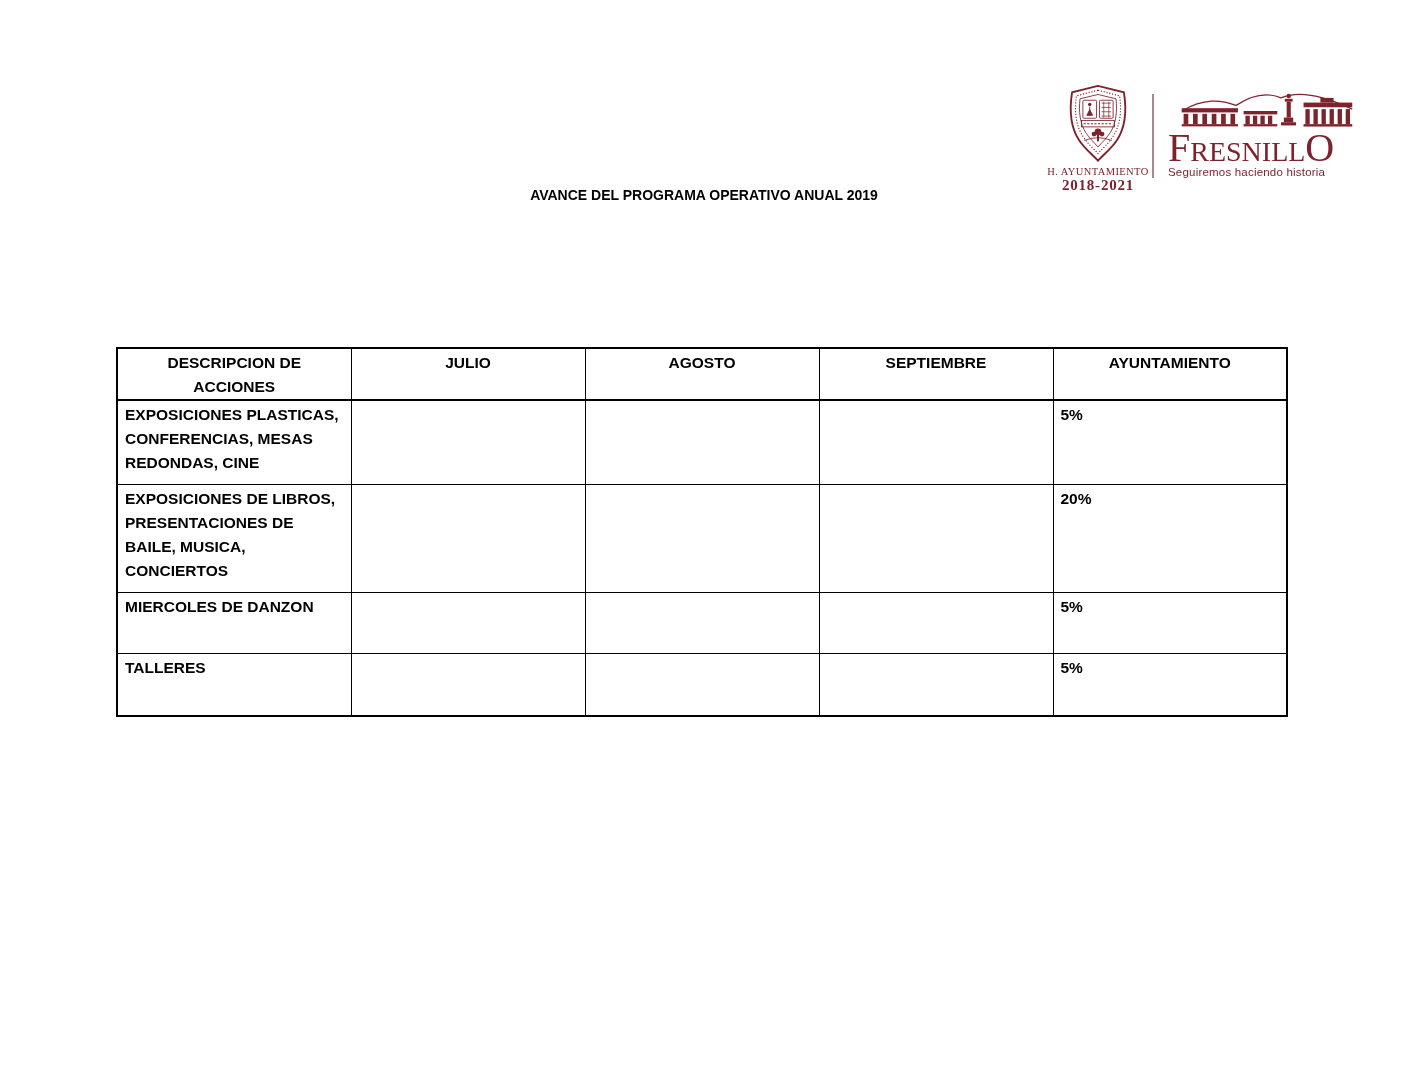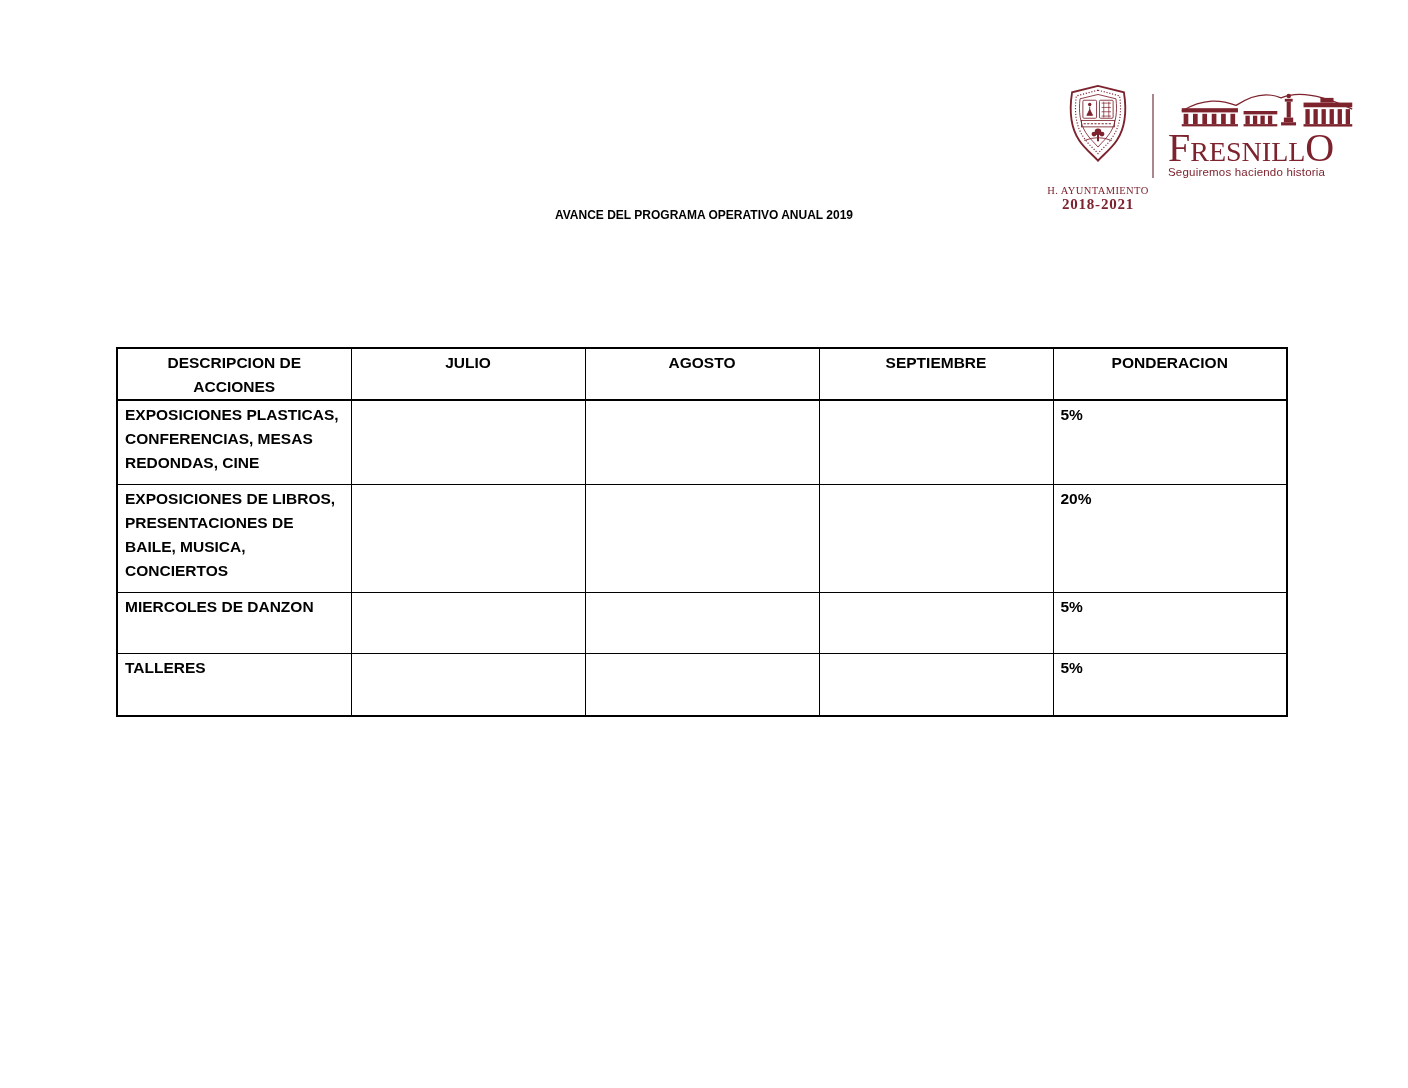--- a/index.html
+++ b/index.html
@@ -13,21 +13,21 @@
     position:relative;
   }
   
   .crest-block{
     position:absolute;left:1036px;top:82px;width:124px;text-align:center;
     color:var(--brand);
   }
   .crest-block svg{display:block;margin:0 auto;}
   .crest-caption{
     font-family:"Liberation Serif",serif;font-size:10.5px;letter-spacing:.4px;
-    margin-top:19px;white-space:nowrap;
+    margin-top:0;white-space:nowrap;
   }
   .crest-years{
     font-family:"Liberation Serif",serif;font-weight:bold;font-size:15px;
     letter-spacing:.8px;white-space:nowrap;
   }
   .logo-divider{
     position:absolute;left:1152px;top:94px;width:2px;height:84px;
     background:var(--divider);
   }
   .fresnillo-block{
@@ -39,21 +39,21 @@
     font-family:"Liberation Serif",serif;font-variant:small-caps;
     font-size:40px;line-height:30px;margin-top:-1px;letter-spacing:0;
     white-space:nowrap;
   }
   .tagline{
     font-size:11.5px;letter-spacing:.2px;margin-top:3px;white-space:nowrap;
   }
   
   .doc-title{
     position:absolute;top:184px;left:0;width:100%;text-align:center;
-    font-weight:bold;font-size:12px;line-height:22px;color:#000;margin-top:20px;
+    font-weight:bold;font-size:14px;line-height:22px;color:#000;
   }
   
   .tbl-wrap{position:absolute;left:116px;top:347px;}
   table.poa{
     width:1172px;table-layout:fixed;border-collapse:collapse;
     border:2.5px solid #000;
   }
   table.poa col{width:20%;}
   table.poa th,table.poa td{
     border:1.4px solid #000;vertical-align:top;
@@ -162,21 +162,21 @@
         <col>
         <col>
         <col>
       </colgroup>
     <thead>
       <tr class="r-head">
         <th>DESCRIPCION DE ACCIONES</th>
         <th>JULIO</th>
         <th>AGOSTO</th>
         <th>SEPTIEMBRE</th>
-        <th>PONDERACION</th>
+        <th>AYUNTAMIENTO</th>
       </tr>
     </thead>
     <tbody>
       <tr class="r0">
         <td>EXPOSICIONES PLASTICAS, CONFERENCIAS, MESAS REDONDAS, CINE</td>
         <td></td>
         <td></td>
         <td></td>
         <td>5%</td>
       </tr>

